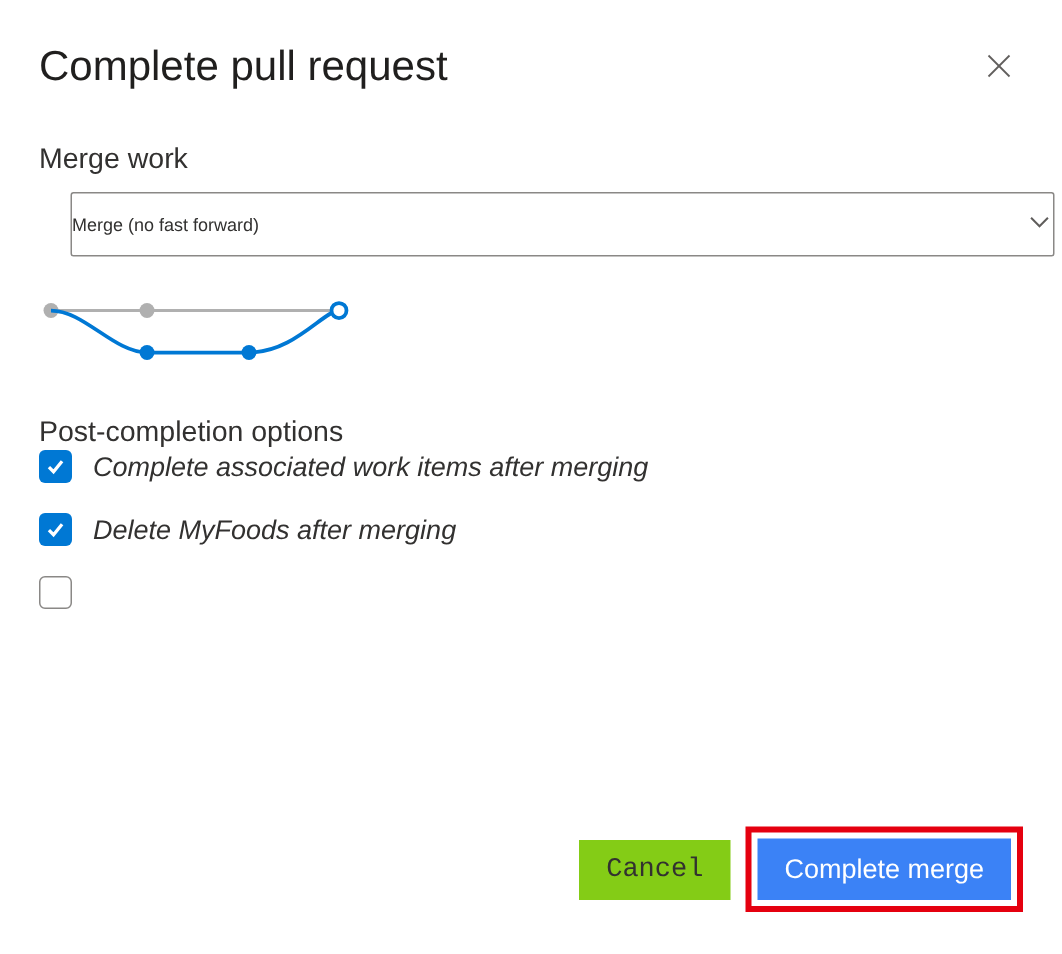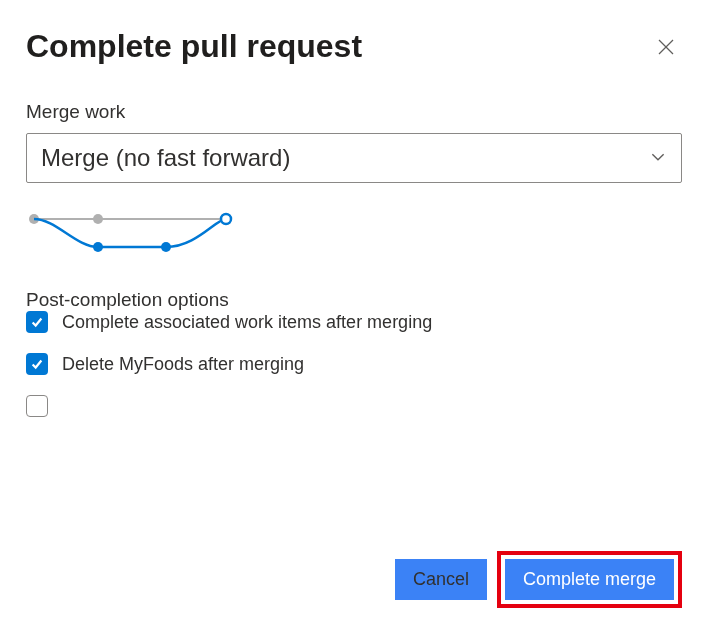--- a/index.html
+++ b/index.html
@@ -12,59 +12,61 @@
     width: 708px;
     height: 636px;
   }
   .header {
     display: flex;
     justify-content: space-between;
     align-items: center;
     margin-bottom: 36px;
   }
   .title {
-    font-size: 32px;
-    font-weight: 700;
+    font-size: 28px;
+    font-weight: 400;
     color: #201f1e;
   }
   .close-btn {
     width: 32px; height: 32px;
     display: flex; align-items: center; justify-content: center;
     cursor: pointer;
     color: #605e5c;
   }
   .close-btn svg { width: 16px; height: 16px; }
   .label {
     font-size: 19px;
     color: #323130;
     margin-bottom: 10px;
   }
   .select {
     width: 100%;
     border: 1px solid #8a8886;
     border-radius: 2px;
-    padding: 10px 14px;
-    font-size: 24px;
+    padding: 10px 0;
+    font-size: 12px;
     display: flex;
     justify-content: space-between;
     align-items: center;
     cursor: pointer;
     background: #fff;
+    margin-left: 21px;
   }
   .select .chev { color: #605e5c; }
   .diagram { margin: 24px 0 28px 0; }
   .section-label {
     font-size: 19px;
   }
   .checkbox-row {
     display: flex;
     align-items: center;
     gap: 14px;
     margin-bottom: 20px;
     cursor: pointer;
+    font-style: italic;
   }
   .checkbox {
     width: 22px; height: 22px;
     border-radius: 4px;
     display: flex; align-items: center; justify-content: center;
     flex-shrink: 0;
   }
   .checkbox.checked {
     background: #0078d4;
   }
@@ -83,23 +85,24 @@
     align-items: center;
   }
   .btn {
     font-size: 18px;
     padding: 10px 18px;
     cursor: pointer;
     border: none;
     font-family: inherit;
   }
   .btn-cancel {
-    background: #3b82f6;
+    background: #84cc16;
     color: #323130;
     margin-right: 10px;
+    font-family: Liberation Mono, monospace;
   }
   .btn-primary-wrap {
     border: 4px solid #e5000f;
     padding: 4px;
   }
   .btn-primary {
     background: #3b82f6;
     color: #fff;
     font-weight: 400;
   }

